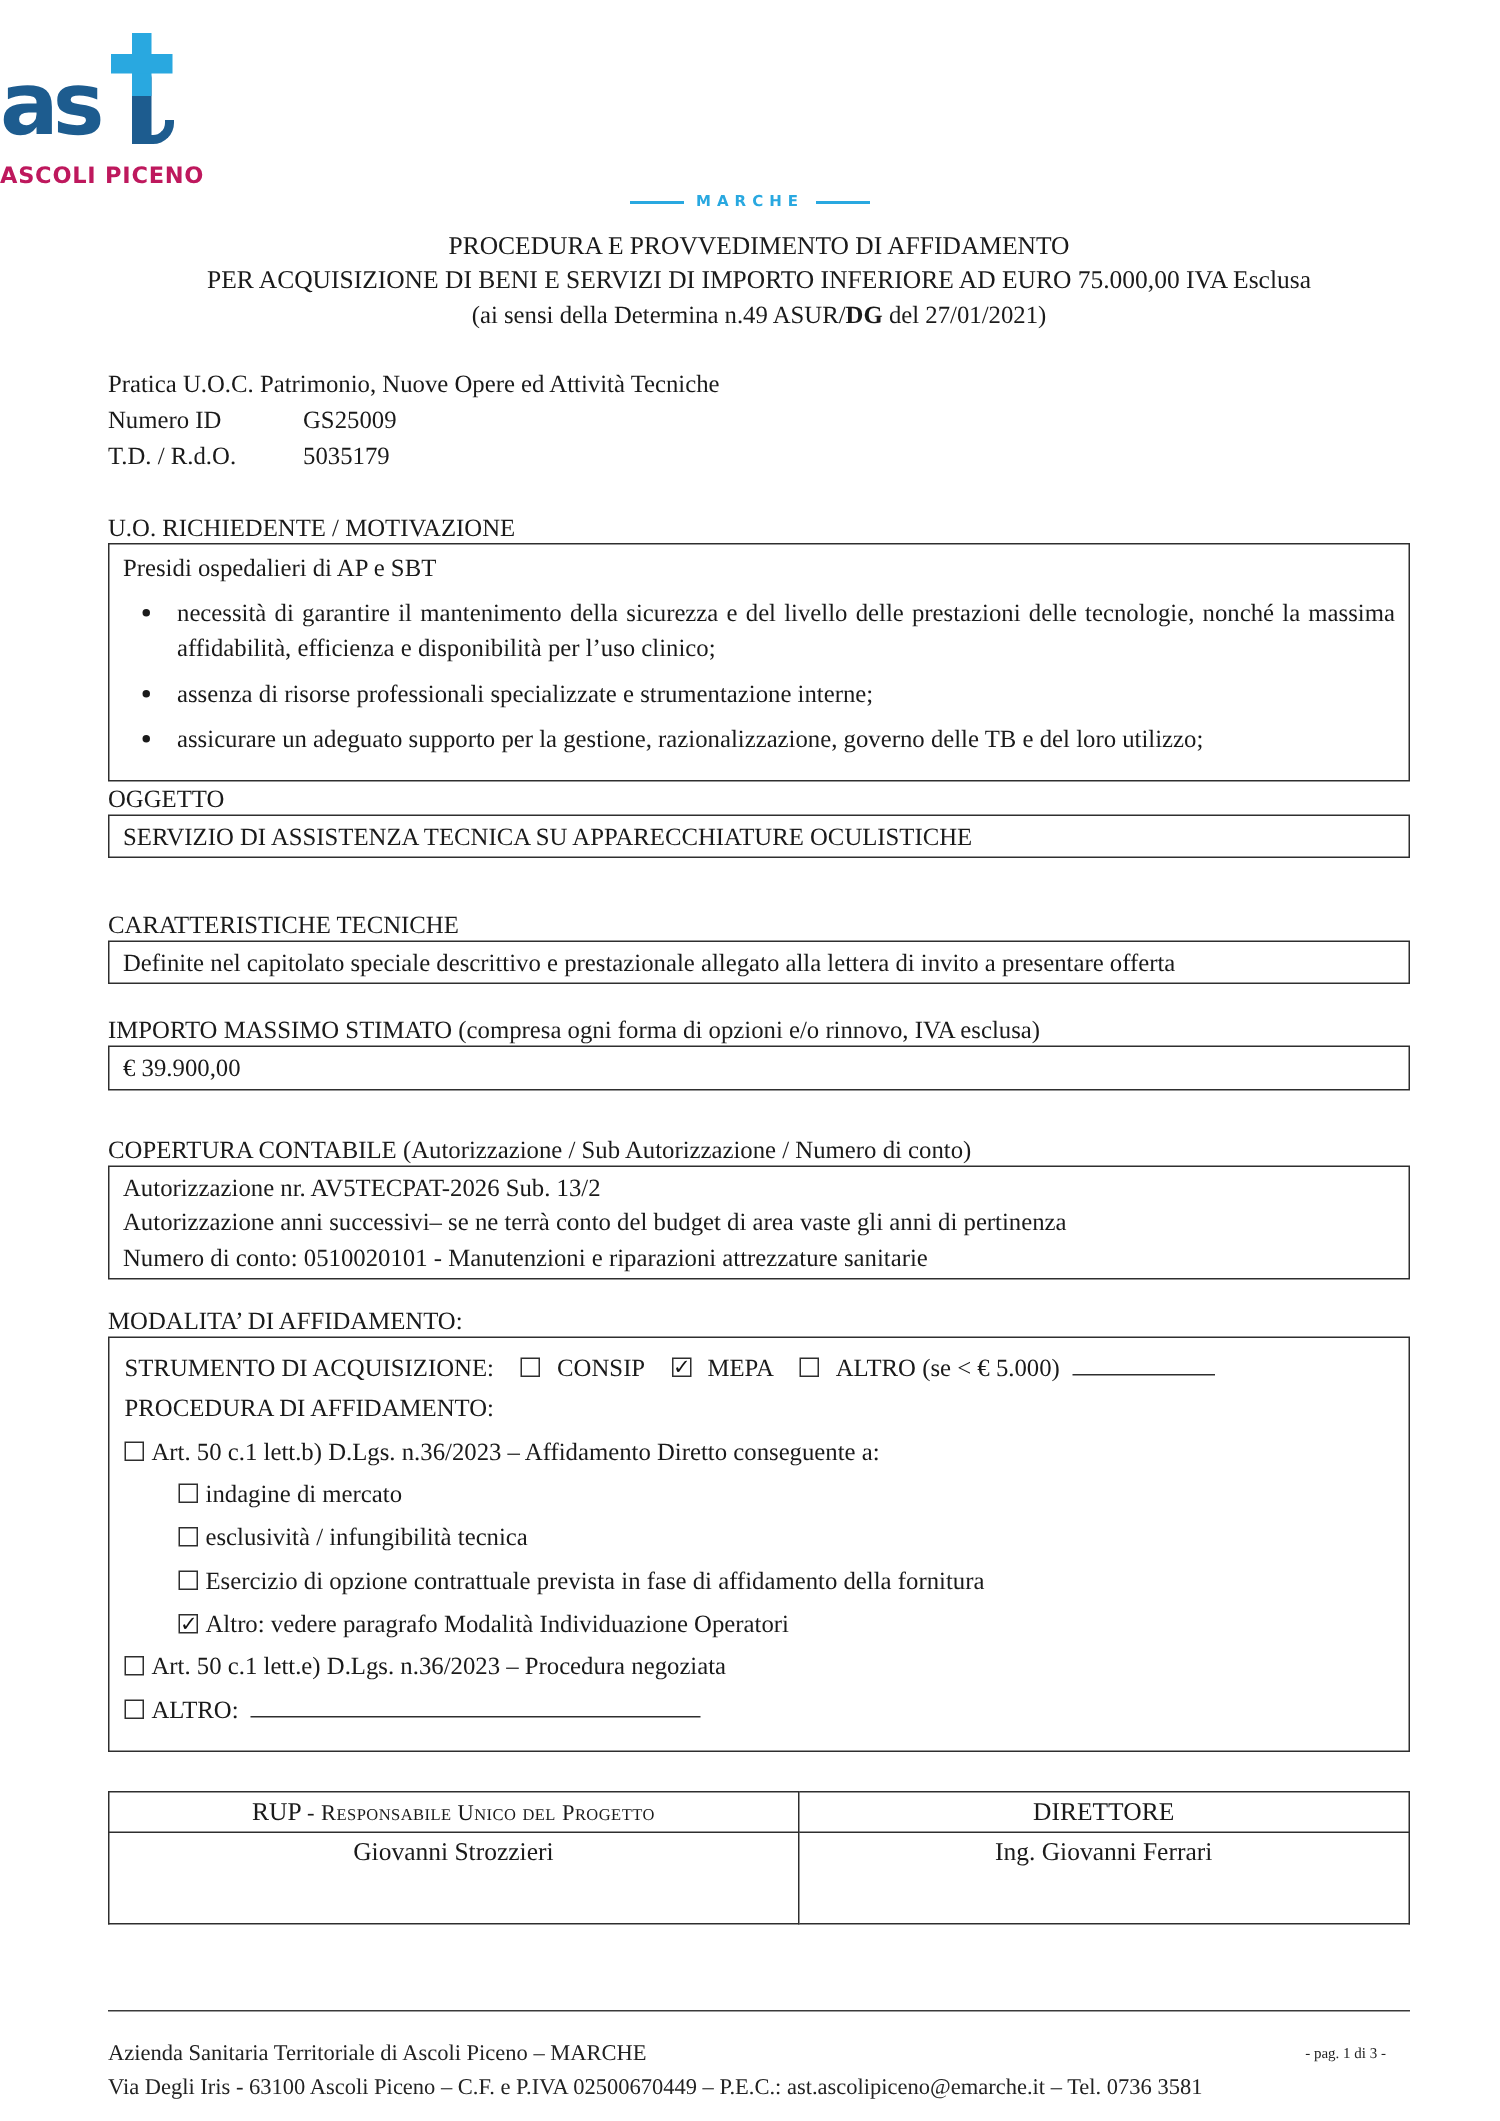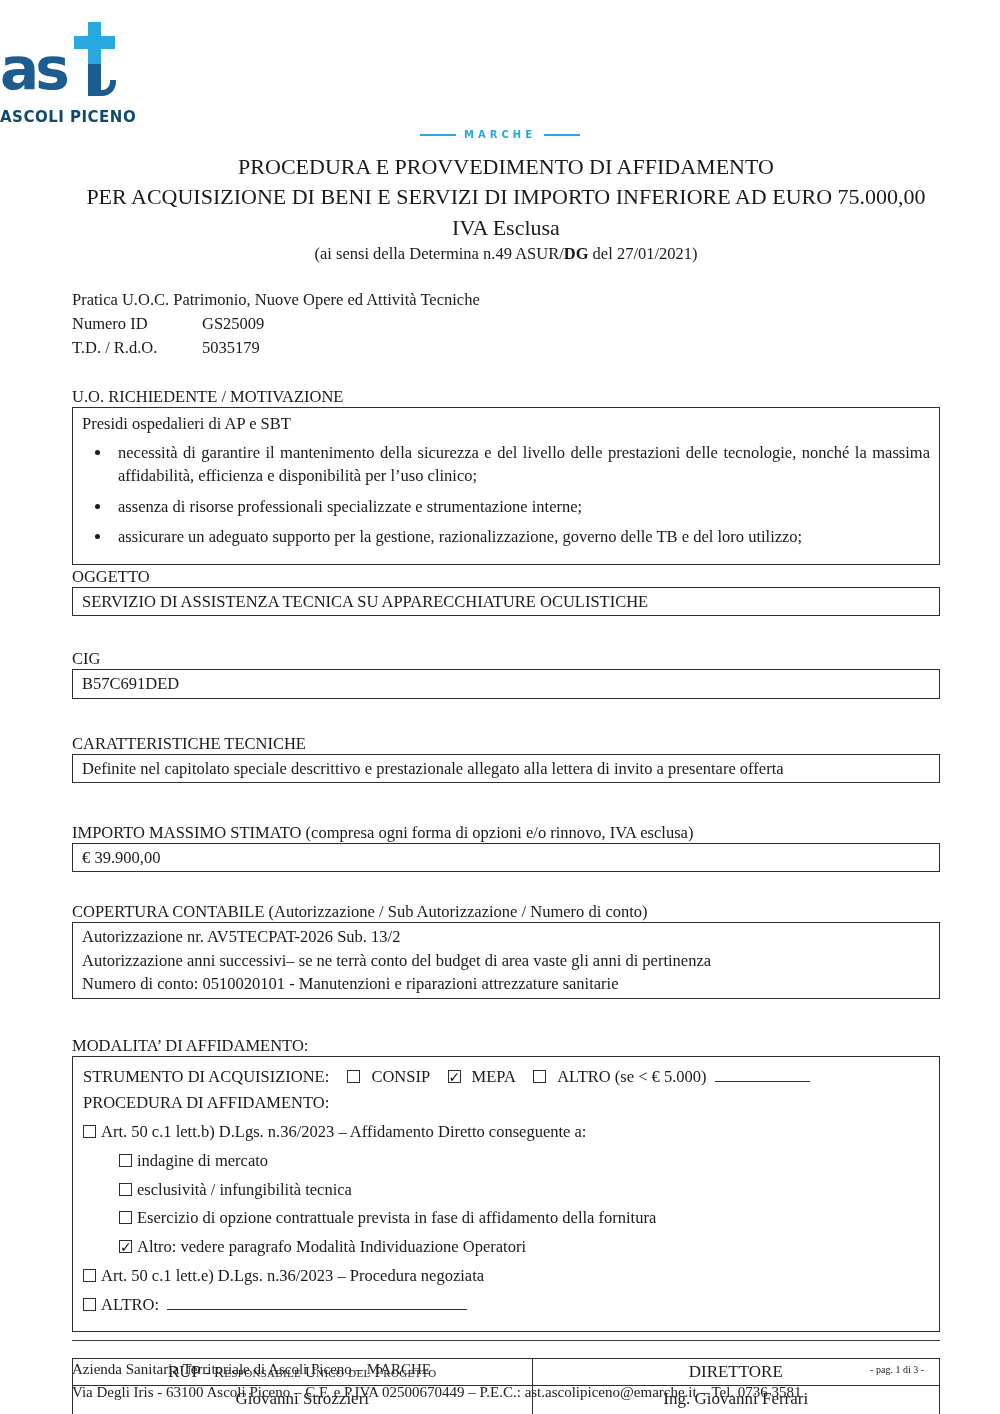--- a/index.html
+++ b/index.html
@@ -20,29 +20,29 @@
     font-size:58px; line-height:1; color:#1d5c8f; letter-spacing:-4px;
   }
   .logo-t-stem { position:absolute; left:88px; bottom:6px; width:13px; height:50px;
     background:#1d5c8f; border-radius:6px 6px 2px 6px; }
   .logo-t-tail { position:absolute; left:88px; bottom:6px; width:28px; height:16px;
     border:6px solid #1d5c8f; border-top:none; border-left:none; border-radius:0 0 14px 0;
     border-right:6px solid #1d5c8f; }
   .logo-plus-v { position:absolute; left:88px; top:-4px; width:13px; height:42px; background:#29a8e0; }
   .logo-plus-h { position:absolute; left:74px; top:10px; width:41px; height:13px; background:#29a8e0; }
   .logo-name { font-family:"DejaVu Sans", sans-serif; font-weight:bold; font-size:15px;
-    color:#0c4a6e; letter-spacing:0.5px; margin-top:1px; }
+    color:#be185d; letter-spacing:0.5px; margin-top:1px; }
   .logo-region { display:flex; align-items:center; justify-content:center; gap:8px; margin-top:3px; }
   .logo-region .rline { width:36px; height:2px; background:#29a8e0; }
   .logo-region .rtext { font-family:"DejaVu Sans", sans-serif; font-size:10px; color:#29a8e0;
     letter-spacing:4px; font-weight:bold; }
 
   
   .doc-title { text-align:center; margin-top:12px; line-height:1.38; }
-  .doc-title .t1, .doc-title .t2 { font-size:22px; }
+  .doc-title .t1, .doc-title .t2 { font-size:17px; }
   .doc-title .t3 { font-size:16.5px; }
   .doc-title .bold { font-weight:bold; }
 
   
   .pratica { margin-top:22px; line-height:1.45; }
   .pratica-row { display:flex; }
   .pratica-row .pl { width:130px; }
 
   
   .sec-label { margin-top:0; }
@@ -51,23 +51,23 @@
 
   .uo-wrap { margin-top:27px; }
   .uo-box { padding:4px 9px 8px 9px; }
   .uo-box ul { margin:6px 0 0 30px; }
   .uo-box li { margin-bottom:7px; text-align:justify; padding-left:6px; }
 
   .sezione-a { text-align:center; margin-top:25px; }
   .oggetto-wrap { margin-top:2px; }
   .cig-wrap { margin-top:33px; }
   .car-wrap { margin-top:35px; }
-  .imp-wrap { margin-top:40px; }
+  .imp-wrap { margin-top:21px; }
   .cop-wrap { margin-top:30px; }
-  .mod-wrap { margin-top:37px; }
+  .mod-wrap { margin-top:18px; }
 
   .mod-box { padding:6px 10px 10px 10px; line-height:1.5; }
   .mod-row { margin:2px 0; }
   .mod-options { display:inline;text-align:right; }
   .opt { margin-left:14px; white-space:nowrap; }
   .opt-label { margin-left:6px; }
   .mod-item { margin:4px 0; }
   .indent1 { margin-left:36px; }
   .cb {
     display:inline-block; width:13px; height:13px; border:1.3px solid #2e2e2e;
@@ -148,24 +148,20 @@
         </ul>
       </div>
     </div>
 
 
     <div class="oggetto-wrap">
       <div class="sec-label">OGGETTO</div>
       <div class="box box-single">SERVIZIO DI ASSISTENZA TECNICA SU APPARECCHIATURE OCULISTICHE</div>
     </div>
 
-    <div class="cig-wrap">
-      <div class="sec-label">CIG</div>
-      <div class="box box-single">B57C691DED</div>
-    </div>
 
     <div class="car-wrap">
       <div class="sec-label">CARATTERISTICHE TECNICHE</div>
       <div class="box box-single">Definite nel capitolato speciale descrittivo e prestazionale allegato alla lettera di invito a presentare offerta</div>
     </div>
 
     <div class="imp-wrap">
       <div class="sec-label">IMPORTO MASSIMO STIMATO (compresa ogni forma di opzioni e/o rinnovo, IVA esclusa)</div>
       <div class="box box-single">€ 39.900,00</div>
     </div>

